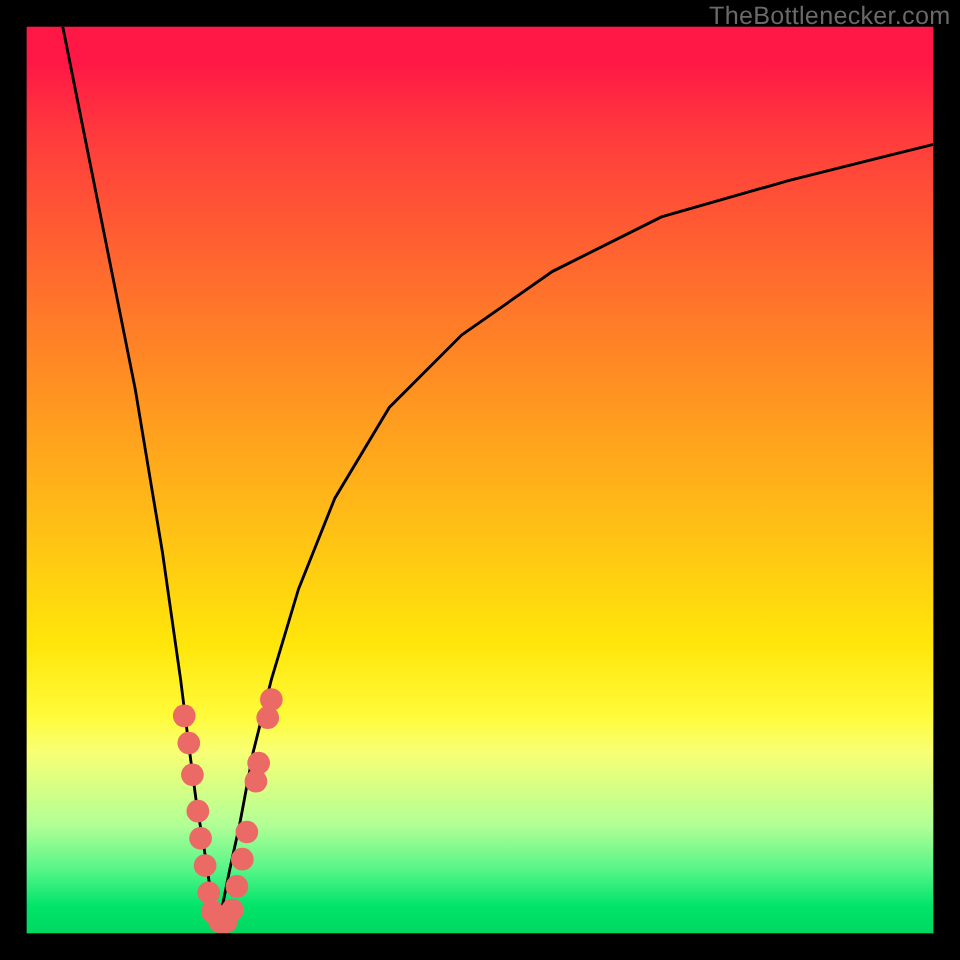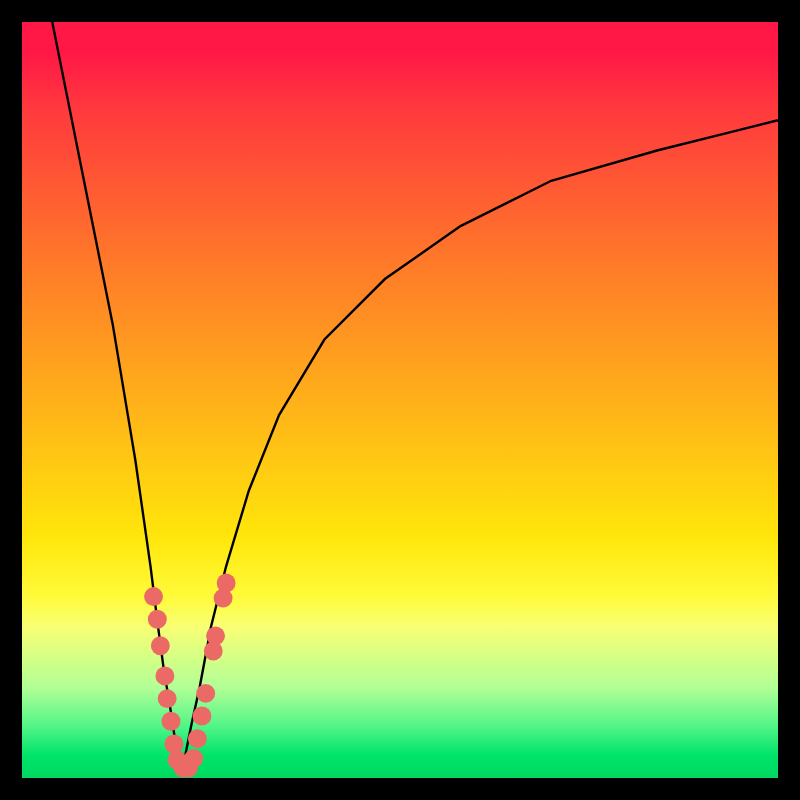--- a/index.html
+++ b/index.html
@@ -57,20 +57,21 @@
     font-size: 21px;
     font-weight: 400;
     letter-spacing: 0.2px;
     user-select: none;
   }
 </style>
 </head>
 <body>
 
 <div class="frame">
+  <div class="watermark">TheBottlenecker.com</div>
   <div class="plot-area">
     <div class="gradient"></div>
     <svg class="curve-layer" viewBox="0 0 100 100" preserveAspectRatio="none">
       <path id="curve-left" fill="none" stroke="#000000" stroke-width="0.317" d="M4.00 0.00 L6.00 10.00 L8.00 20.00 L10.00 30.00 L12.00 40.00 L14.00 52.00 L15.00 58.00 L16.00 65.00 L17.00 72.00 L18.00 80.00 L18.80 86.00 L19.50 90.00 L20.10 94.00 L20.60 97.00 L21.00 99.00"></path>
       <path id="curve-right" fill="none" stroke="#000000" stroke-width="0.317" d="M21.00 99.00 L21.60 97.00 L22.40 93.00 L23.50 88.00 L25.00 80.00 L27.00 72.00 L30.00 62.00 L34.00 52.00 L40.00 42.00 L48.00 34.00 L58.00 27.00 L70.00 21.00 L84.00 17.00 L94.00 14.50 L100.00 13.00"></path>
       <g id="markers">
           <circle cx="17.4" cy="76" r="1.25" fill="#ec6a66"></circle>
           <circle cx="17.9" cy="79" r="1.25" fill="#ec6a66"></circle>
           <circle cx="18.3" cy="82.5" r="1.25" fill="#ec6a66"></circle>
           <circle cx="18.9" cy="86.5" r="1.25" fill="#ec6a66"></circle>

